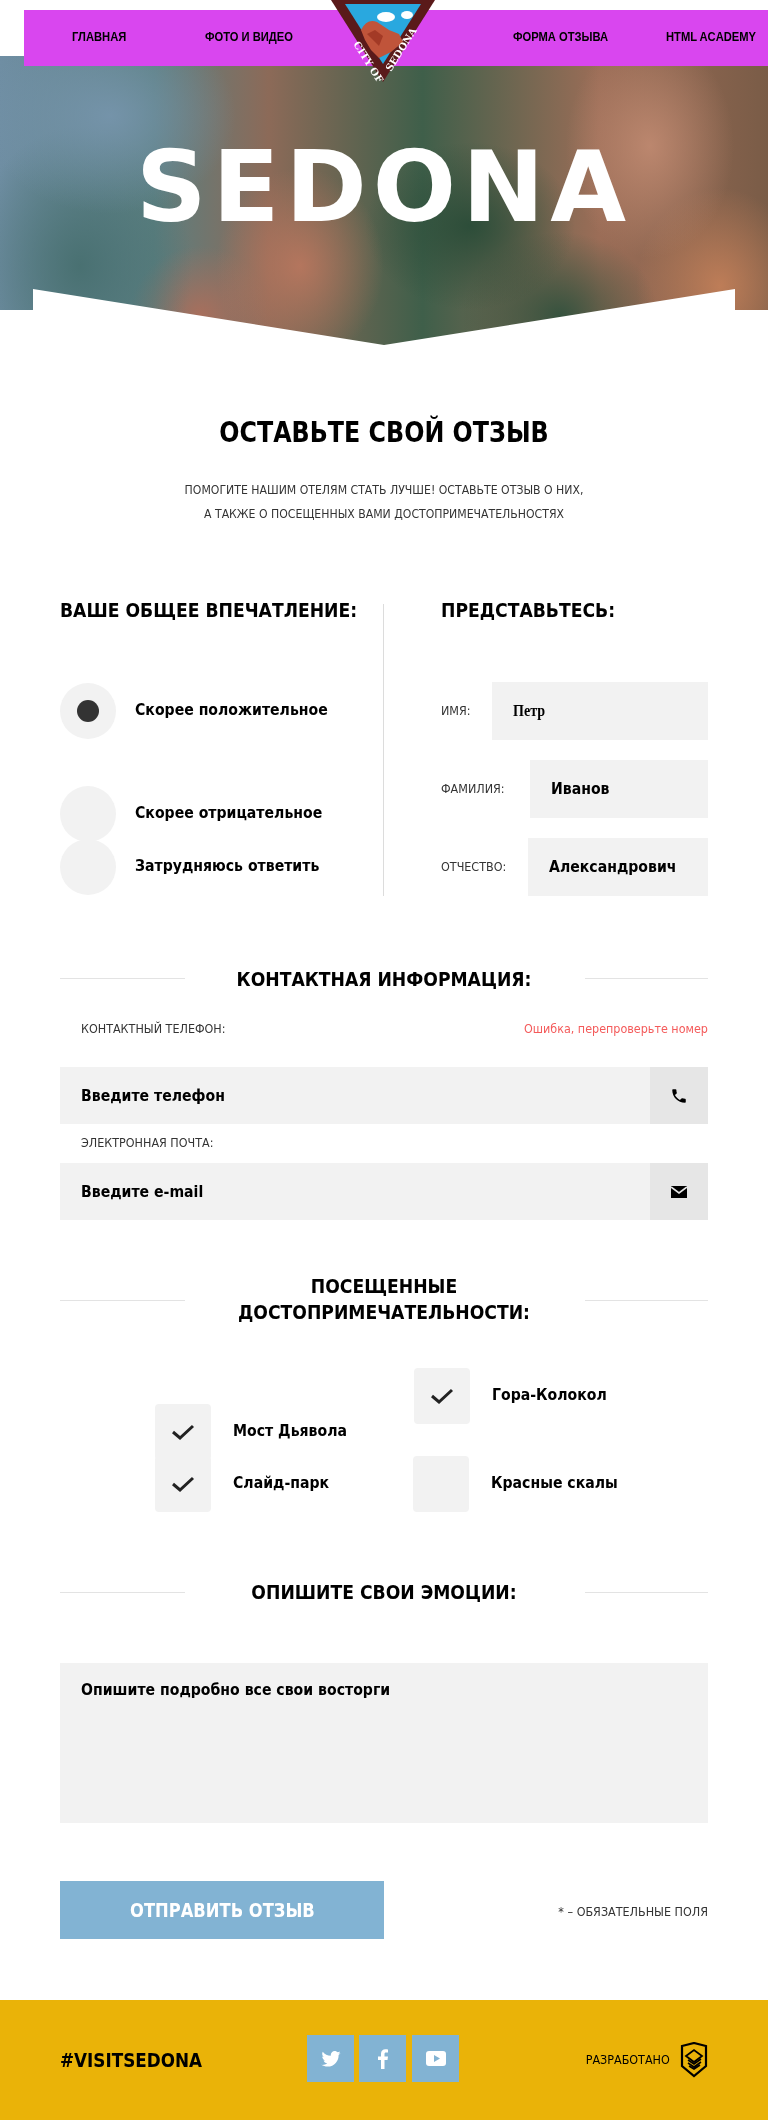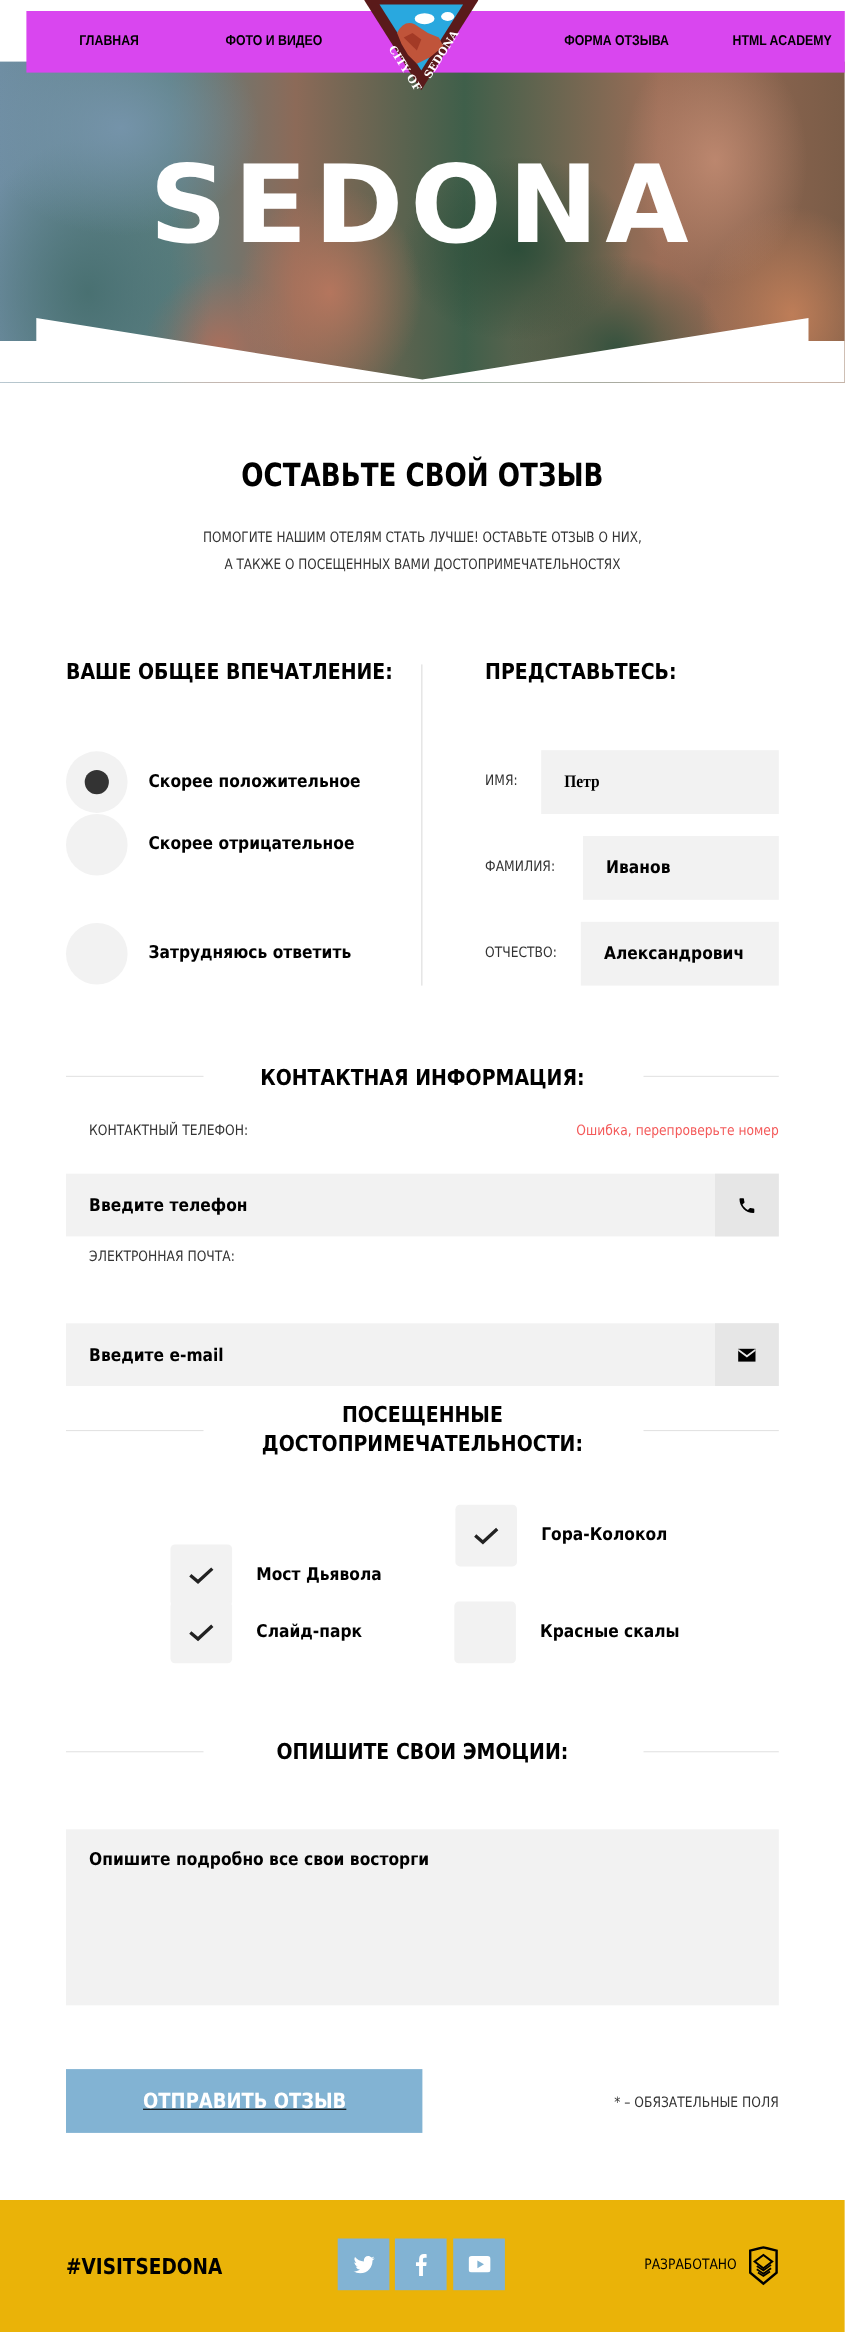--- a/index.html
+++ b/index.html
@@ -58,21 +58,21 @@
     
     .cb-row { position: absolute; height: 56px; cursor: pointer; }
     .cb { position: absolute; left: 0; top: 0; width: 56px; height: 56px; border-radius: 4px; background: #f2f2f2; display: flex; align-items: center; justify-content: center; }
     .cb-label { position: absolute; left: 78px; top: 17px; font-family: "DejaVu Sans", sans-serif; font-weight: bold; font-size: 16px; white-space: nowrap; transform: scaleX(0.88); transform-origin: left center; }
 
     
     .textarea { position: absolute; left: 60px; top: 1663px; width: 648px; height: 160px; background: #f2f2f2; }
     .textarea .ph { position: absolute; left: 21px; top: 17px; font-family: "DejaVu Sans", sans-serif; font-weight: bold; font-size: 16px; transform: scaleX(0.88); transform-origin: left center; white-space: nowrap; }
 
     
-    .submit { position: absolute; left: 60px; top: 1881px; width: 324px; height: 58px; background: #82b3d3; border: none; display: flex; align-items: center; justify-content: center; cursor: pointer; text-decoration: underline; }
+    .submit { position: absolute; left: 60px; top: 1881px; width: 324px; height: 58px; background: #82b3d3; border: none; display: flex; align-items: center; justify-content: center; cursor: pointer; }
     .submit span { font-family: "DejaVu Sans", sans-serif; font-weight: bold; font-size: 19px; color: #fff; transform: scaleX(0.86); white-space: nowrap; }
     .required-note { position: absolute; right: 60px; top: 1904px; font-family: "DejaVu Sans", sans-serif; font-size: 13px; color: #333; white-space: nowrap; transform: scaleX(0.86); transform-origin: right center; }
 
     
     .footer { position: absolute; left: 0; top: 2000px; width: 768px; height: 120px; background: #eab308; }
     .hashtag { position: absolute; left: 60px; top: 48px; font-family: "DejaVu Sans", sans-serif; font-weight: bold; font-size: 20px; white-space: nowrap; transform: scaleX(0.84); transform-origin: left center; }
     .social { position: absolute; top: 35px; width: 47px; height: 47px; background: #82b3d3; display: flex; align-items: center; justify-content: center; cursor: pointer; }
     .dev-label { position: absolute; right: 98px; top: 52px; font-family: "DejaVu Sans", sans-serif; font-size: 13px; color: #000; white-space: nowrap; transform: scaleX(0.86); transform-origin: right center; }
     .dev-logo { position: absolute; left: 680px; top: 42px; width: 28px; height: 36px; }
   </style>
@@ -113,21 +113,21 @@
 </div>
 
 <h2 class="h2" style="left:60px; top:598px;">ВАШЕ ОБЩЕЕ ВПЕЧАТЛЕНИЕ:</h2>
 
 <label class="radio-row" style="top:683px; width:290px;">
   <span class="radio">
       <span class="dot"></span>
     </span>
   <span class="radio-label">Скорее положительное</span>
 </label>
-<label class="radio-row" style="top:740px; width:290px;">
+<label class="radio-row" style="top:786px; width:290px;">
   <span class="radio"></span>
   <span class="radio-label">Скорее отрицательное</span>
 </label>
 <label class="radio-row" style="top:839px; width:290px;">
   <span class="radio"></span>
   <span class="radio-label">Затрудняюсь ответить</span>
 </label>
 
 <div class="vdivider"></div>
 
@@ -151,21 +151,21 @@
 <div class="wide-field" style="top:1067px;">
   <span class="ph">Введите телефон</span>
   <span class="icon-box">
     <svg width="18" height="18" viewBox="0 0 24 24">
       <path d="M6.6 10.8c1.4 2.8 3.8 5.1 6.6 6.6l2.2-2.2c.3-.3.7-.4 1-.2 1.1.4 2.3.6 3.6.6.6 0 1 .4 1 1V20c0 .6-.4 1-1 1C10.6 21 3 13.4 3 4c0-.6.4-1 1-1h3.5c.6 0 1 .4 1 1 0 1.3.2 2.5.6 3.6.1.3 0 .7-.2 1L6.6 10.8z" fill="#000"></path>
     </svg>
   </span>
 </div>
 
 <span class="field-label" style="left:81px; top:1135px;">ЭЛЕКТРОННАЯ ПОЧТА:</span>
-<div class="wide-field" style="top:1203px;">
+<div class="wide-field" style="top:1163px;">
   <span class="ph">Введите e-mail</span>
   <span class="icon-box">
     <svg width="16" height="12" viewBox="0 0 16 12">
       <rect x="0" y="0" width="16" height="12" fill="#000"></rect>
       <polyline points="0,1 8,7 16,1" fill="none" stroke="#e6e6e6" stroke-width="1.6"></polyline>
     </svg>
   </span>
 </div>
 
 <div class="line" style="left:60px; top:1300px; width:125px;"></div>

